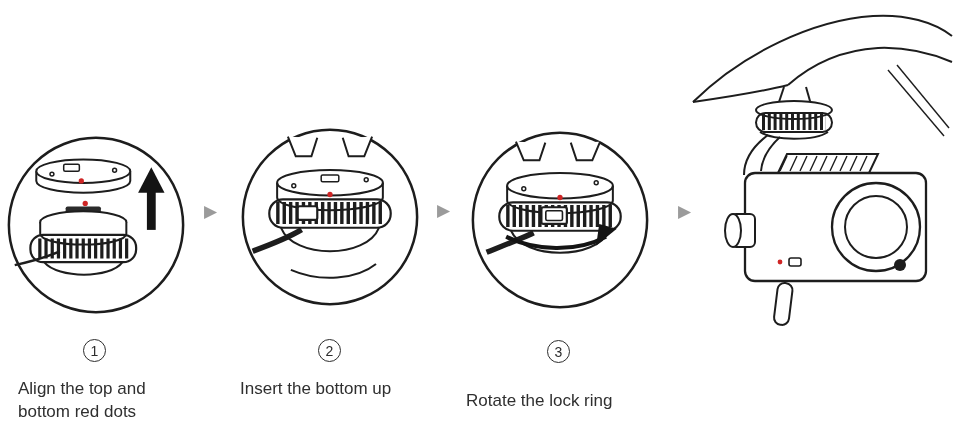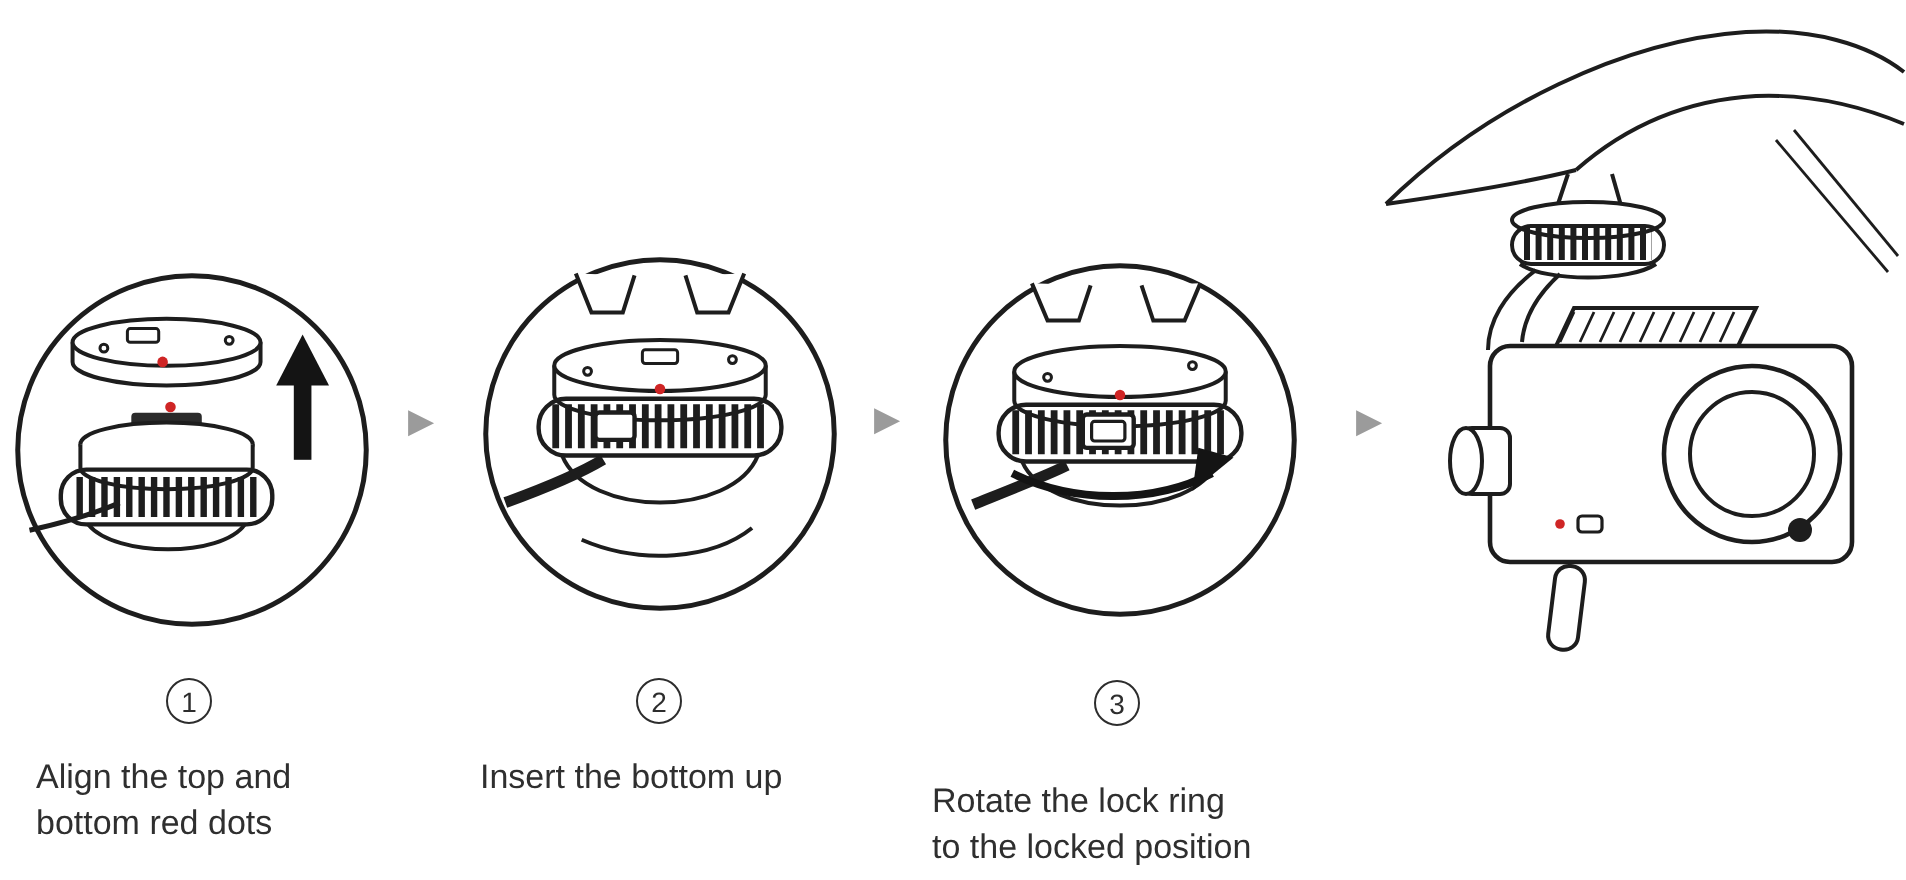--- a/index.html
+++ b/index.html
@@ -119,21 +119,20 @@
 
   <div class="caption" style="left:18px;top:377px;width:200px;">
     <div>Align the top and</div>
     <div>bottom red dots</div>
   </div>
   <div class="caption" style="left:240px;top:377px;width:210px;">
     <div>Insert the bottom up</div>
   </div>
   <div class="caption" style="left:466px;top:377px;width:220px;margin-top:12px;">
     <div>Rotate the lock ring</div>
-    <div>to the locked position</div>
   </div>
 
   <svg class="step-svg" style="left:688px;top:5px;" width="265" height="335" viewBox="0 0 265 335">
     <g stroke="#1d1d1d" fill="none" stroke-width="2">
       <path d="M5 97 C55 48 125 15 185 11 C218 9 246 17 264 31"></path>
       <path d="M100 80 C125 58 155 45 190 43 C215 42 240 47 264 57"></path>
       <path d="M5 97 C40 92 72 87 100 80"></path>
       <path d="M200 65 L256 131" stroke-width="1.4"></path>
       <path d="M209 60 L261 123" stroke-width="1.4"></path>
       <path d="M96 82 L89 103"></path>

